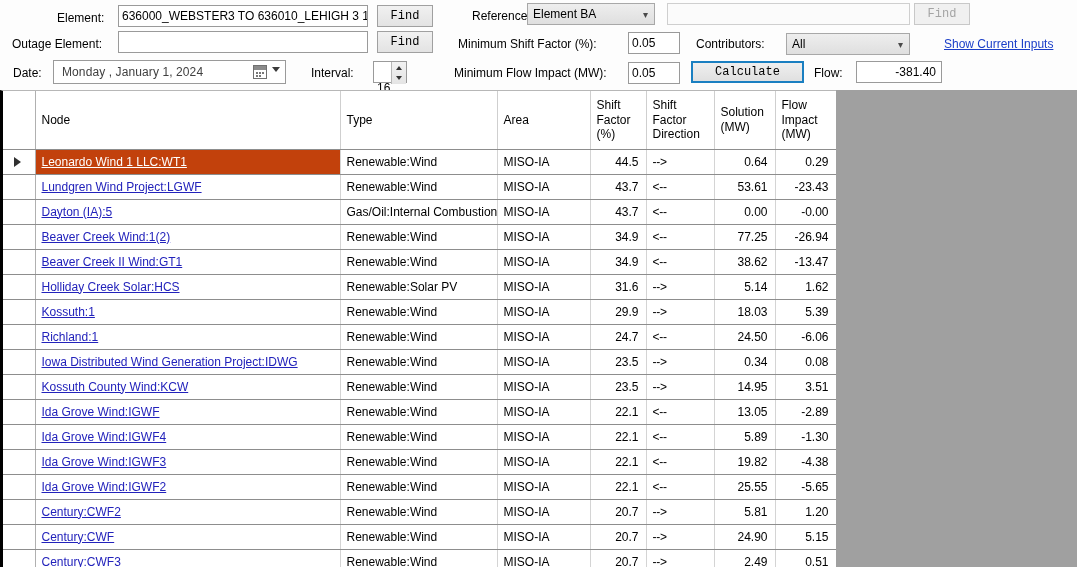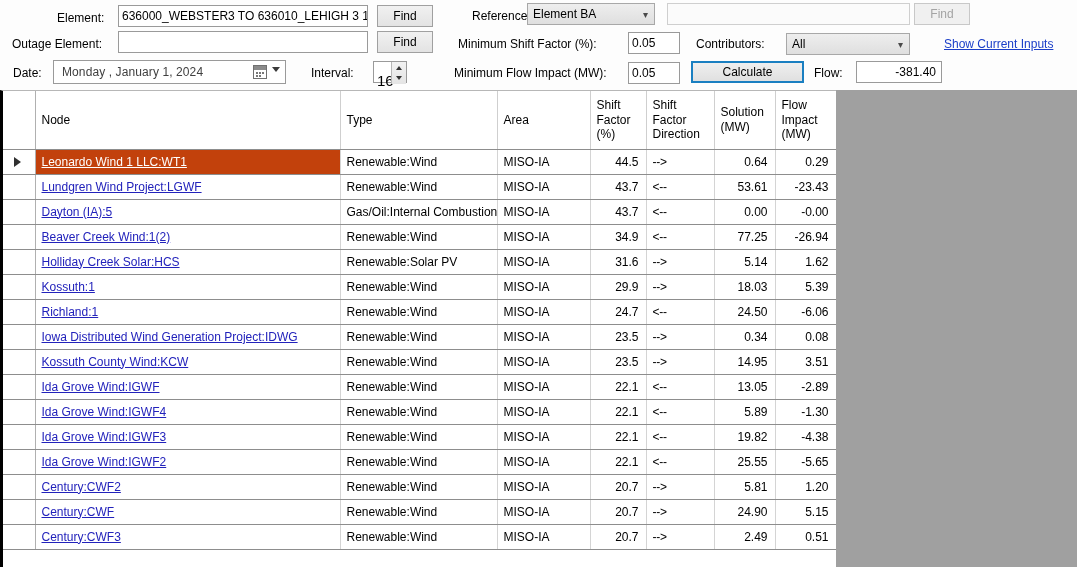--- a/index.html
+++ b/index.html
@@ -39,21 +39,21 @@
     height: 22px;
     white-space: nowrap;
     overflow: hidden;
   }
   .txtbox.num { text-align: left; }
   .txtbox.right { text-align: right; padding-right: 5px; }
   .btn {
     position: absolute;
     background: linear-gradient(#f1f1f1, #e3e3e3);
     border: 1px solid #a0a0a0;
-    font-family: Liberation Sans, sans-serif;
+    font-family: Liberation Mono, monospace;
     font-size: 12px;
     color: #000;
     text-align: center;
     height: 22px;
     line-height: 20px;
     cursor: default;
   }
   .btn.disabled { color: #a4a4a4; background: #f0f0f0; border-color: #c8c8c8; }
   .btn.focus {
     border: 2px solid #1a7fc1;
@@ -108,21 +108,21 @@
     position: absolute; right: 5px; top: 6px;
     width: 0; height: 0;
     border-left: 4px solid transparent; border-right: 4px solid transparent;
     border-top: 5px solid #3a3a3a;
   }
   .spin {
     position: absolute;
     background: #fff; border: 1px solid #9a9a9a;
     height: 22px; width: 34px;
   }
-  .spin .sval { position:absolute; left:3px; top:8px; height:22px; line-height:21px; font-size:15px; }
+  .spin .sval { position:absolute; left:3px; top:16px; height:22px; line-height:21px; font-size:12px; }
   .spin .sbtns {
     position: absolute; right: 0; top: 0; width: 15px; height: 22px;
     border-left: 1px solid #b6b6b6;
     background: linear-gradient(#f2f2f2, #e4e4e4);
   }
   .spin .sbtns i {
     position: absolute; left: 4px; width: 0; height: 0;
     border-left: 3.5px solid transparent; border-right: 3.5px solid transparent;
   }
   .spin .sbtns i.up { top: 4px; border-bottom: 4px solid #333; }
@@ -336,20 +336,30 @@
               <td class="nodecell"><span class="nodelink">Beaver Creek Wind:1(2)</span></td>
               <td>Renewable:Wind</td>
               <td>MISO-IA</td>
               <td class="num">34.9</td>
               <td class="dir">&lt;--</td>
               <td class="num">77.25</td>
               <td class="num">-26.94</td>
             </tr>
             <tr>
               <td class="selcell"></td>
+              <td class="nodecell"><span class="nodelink">Beaver Creek II Wind:GT1</span></td>
+              <td>Renewable:Wind</td>
+              <td>MISO-IA</td>
+              <td class="num">34.9</td>
+              <td class="dir">&lt;--</td>
+              <td class="num">38.62</td>
+              <td class="num">-13.47</td>
+            </tr>
+            <tr>
+              <td class="selcell"></td>
               <td class="nodecell"><span class="nodelink">Holliday Creek Solar:HCS</span></td>
               <td>Renewable:Solar PV</td>
               <td>MISO-IA</td>
               <td class="num">31.6</td>
               <td class="dir">--&gt;</td>
               <td class="num">5.14</td>
               <td class="num">1.62</td>
             </tr>
             <tr>
               <td class="selcell"></td>

